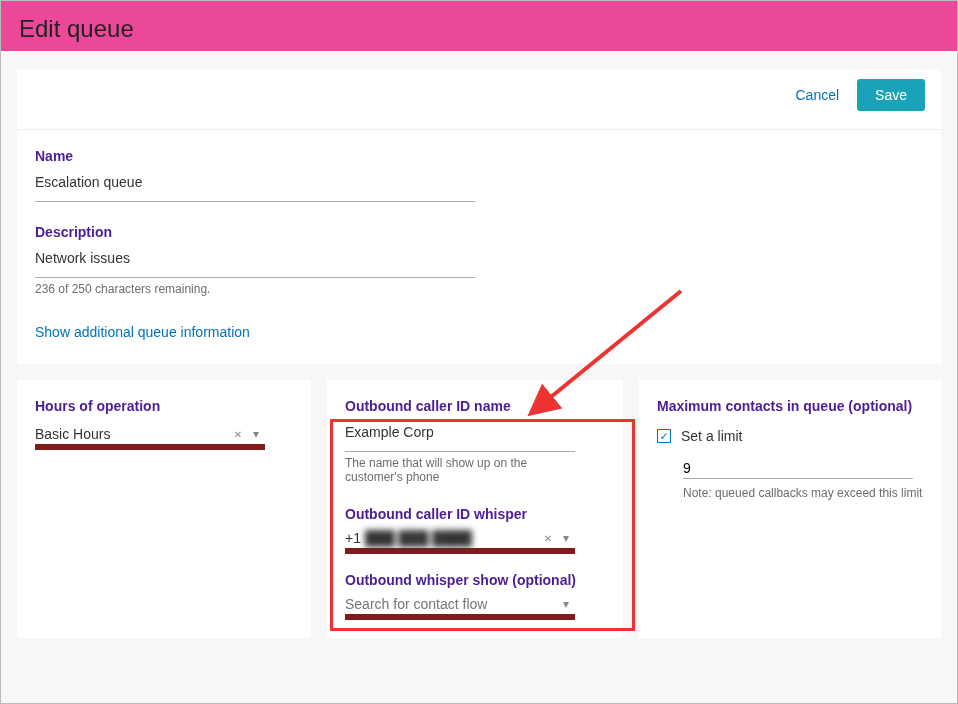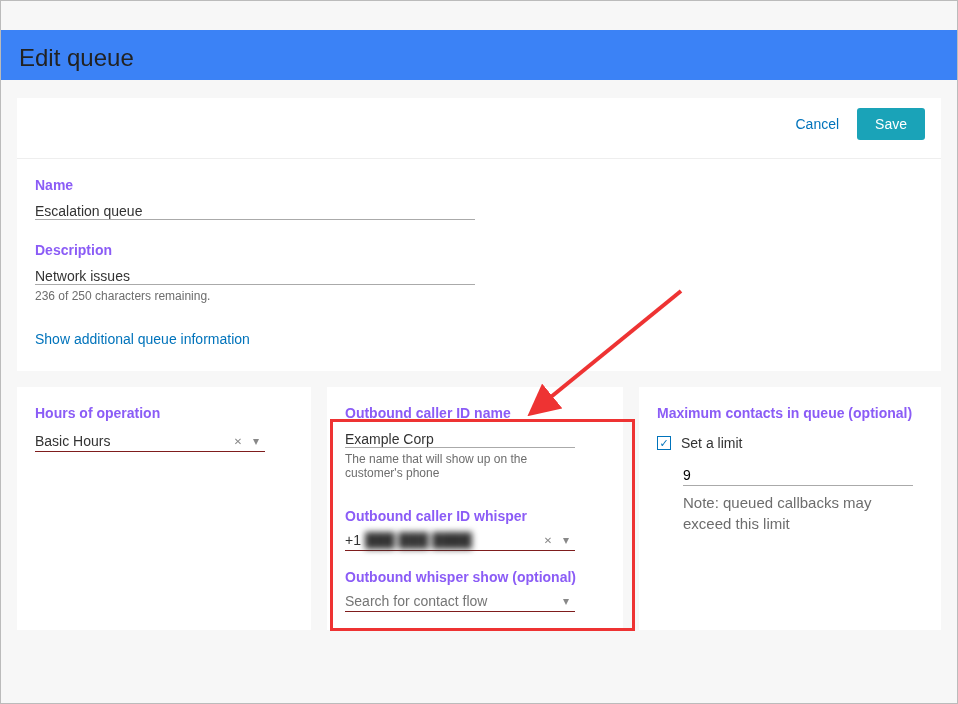--- a/index.html
+++ b/index.html
@@ -12,22 +12,21 @@
   .page {
     width: 958px;
     height: 704px;
     border: 1px solid #bbb;
     background: #f7f7f7;
     position: relative;
     overflow: hidden;
   }
   .header {
     padding: 14px 18px 8px 18px;
-    background: #3b82f6;
-    margin-top: 29px;
+    background: #ec4899;
   }
   .header h1 {
     font-size: 24px;
     font-weight: 400;
     color: #222;
   }
   .actions-bar {
     display: flex;
     justify-content: flex-end;
     align-items: center;
@@ -54,30 +53,30 @@
     cursor: pointer;
     border-radius: 3px;
   }
   .panel {
     background: #fff;
     margin: 0 16px;
     padding: 18px 18px 24px 18px;
   }
   .field-label {
     font-weight: 700;
-    color: #8b5cf6;
+    color: #4c1d95;
     font-size: 14px;
     margin-bottom: 6px;
   }
   .underline-input {
     border: none;
     border-bottom: 1px solid #aaa;
     background: transparent;
     font-size: 14px;
-    padding: 4px 0 0 0;
+    padding: 4px 0 11px 0;
     width: 440px;
     color: #333;
     outline: none;
   }
   .underline-input::placeholder { color: #888; }
   .helper-text {
     font-size: 12px;
     color: #6d6d6d;
     margin-top: 4px;
   }
@@ -100,21 +99,21 @@
     padding: 18px;
     flex: 0 0 auto;
   }
   .card-left { width: 294px; }
   .card-mid { width: 296px; position: relative; }
   .card-right { flex: 1; }
 
   .select-row {
     display: flex;
     align-items: center;
-    border-bottom: 1px solid #7f1d1d;
+    border-bottom: 6px solid #7f1d1d;
     width: 230px;
     padding: 2px 0;
   }
   .select-row .sel-text {
     flex: 1;
     font-size: 14px;
     color: #333;
   }
   .icon-x, .icon-caret {
     width: 18px;
@@ -157,21 +156,21 @@
   .limit-input {
     border: none;
     border-bottom: 1px solid #aaa;
     width: 230px;
     font-size: 14px;
     padding: 2px 0;
     margin-left: 26px;
     outline: none;
   }
   .note {
-    font-size: 15px;
+    font-size: 12px;
     color: #6d6d6d;
     margin: 6px 0 0 26px;
     line-height: 1.4;
   }
 
   .blurred {
     filter: blur(3px);
     color: #999;
   }
 </style>
@@ -206,21 +205,21 @@
     <div class="card card-left">
       <div class="field-label" style="margin-bottom:10px;">Hours of operation</div>
       <div class="select-row">
         <span class="sel-text">Basic Hours</span>
         <span class="icon-x"></span>
         <span class="icon-caret"></span>
       </div>
     </div>
 
     <div class="card card-mid">
-      <div class="field-block" style="margin-bottom:28px;">
+      <div class="field-block" style="margin-bottom:22px;">
         <div class="field-label">Outbound caller ID name</div>
         <input class="underline-input" style="width: 230px;" type="text" value="Example Corp">
         <div class="helper-text" style="width:240px;">The name that will show up on the customer's phone</div>
       </div>
 
       <div class="field-block" style="margin-bottom:18px;">
         <div class="field-label">Outbound caller ID whisper</div>
         <div class="select-row">
           <span style="font-size:14px;color:#333;margin-right:4px;">+1</span>
           <span class="sel-text blurred">███ ███ ████</span>

